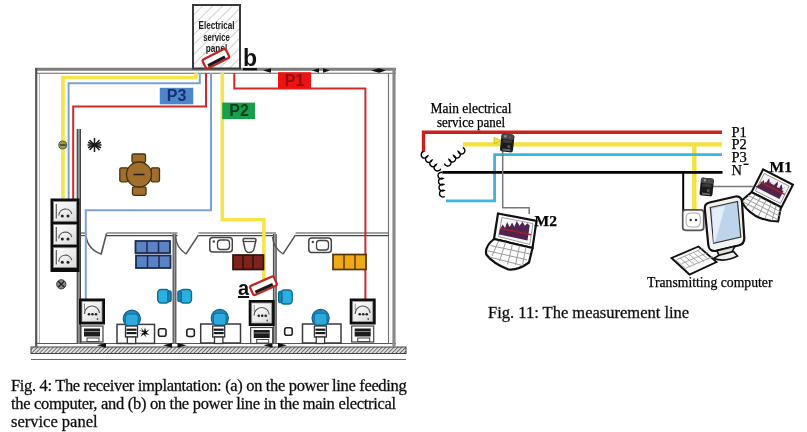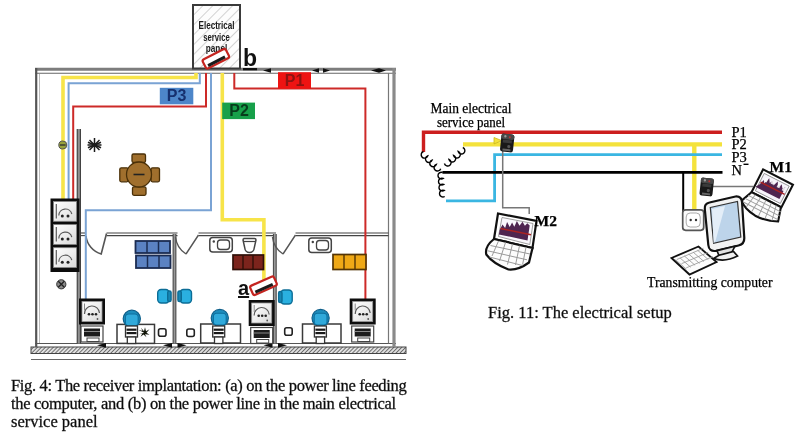--- a/index.html
+++ b/index.html
@@ -375,14 +375,14 @@
 <text x="534.5" y="225.5" font-weight="bold" font-size="15.5">M2</text>
 <text x="769.5" y="172.3" font-weight="bold" font-size="15.5">M1</text>
 <text x="647" y="287.3" textLength="125.5" lengthAdjust="spacingAndGlyphs">Transmitting computer</text>
 </g>
 </g>
 </svg>
 
 <div class="cap" style="left:11px;top:376px;letter-spacing:-0.34px;text-align:right;">Fig. 4: The receiver implantation: (a) on the power line feeding</div>
 <div class="cap" style="left:11px;top:394px;letter-spacing:-0.3px;text-align:center;">the computer, and (b) on the power line in the main electrical</div>
 <div class="cap" style="left:11px;top:412px;">service panel</div>
-<div class="cap" style="left:488px;top:302.5px;">Fig. 11: The electrical setup</div>
+<div class="cap" style="left:488px;top:302.5px;">Fig. 11: The measurement line</div>
 </div>
 
 </body></html>

